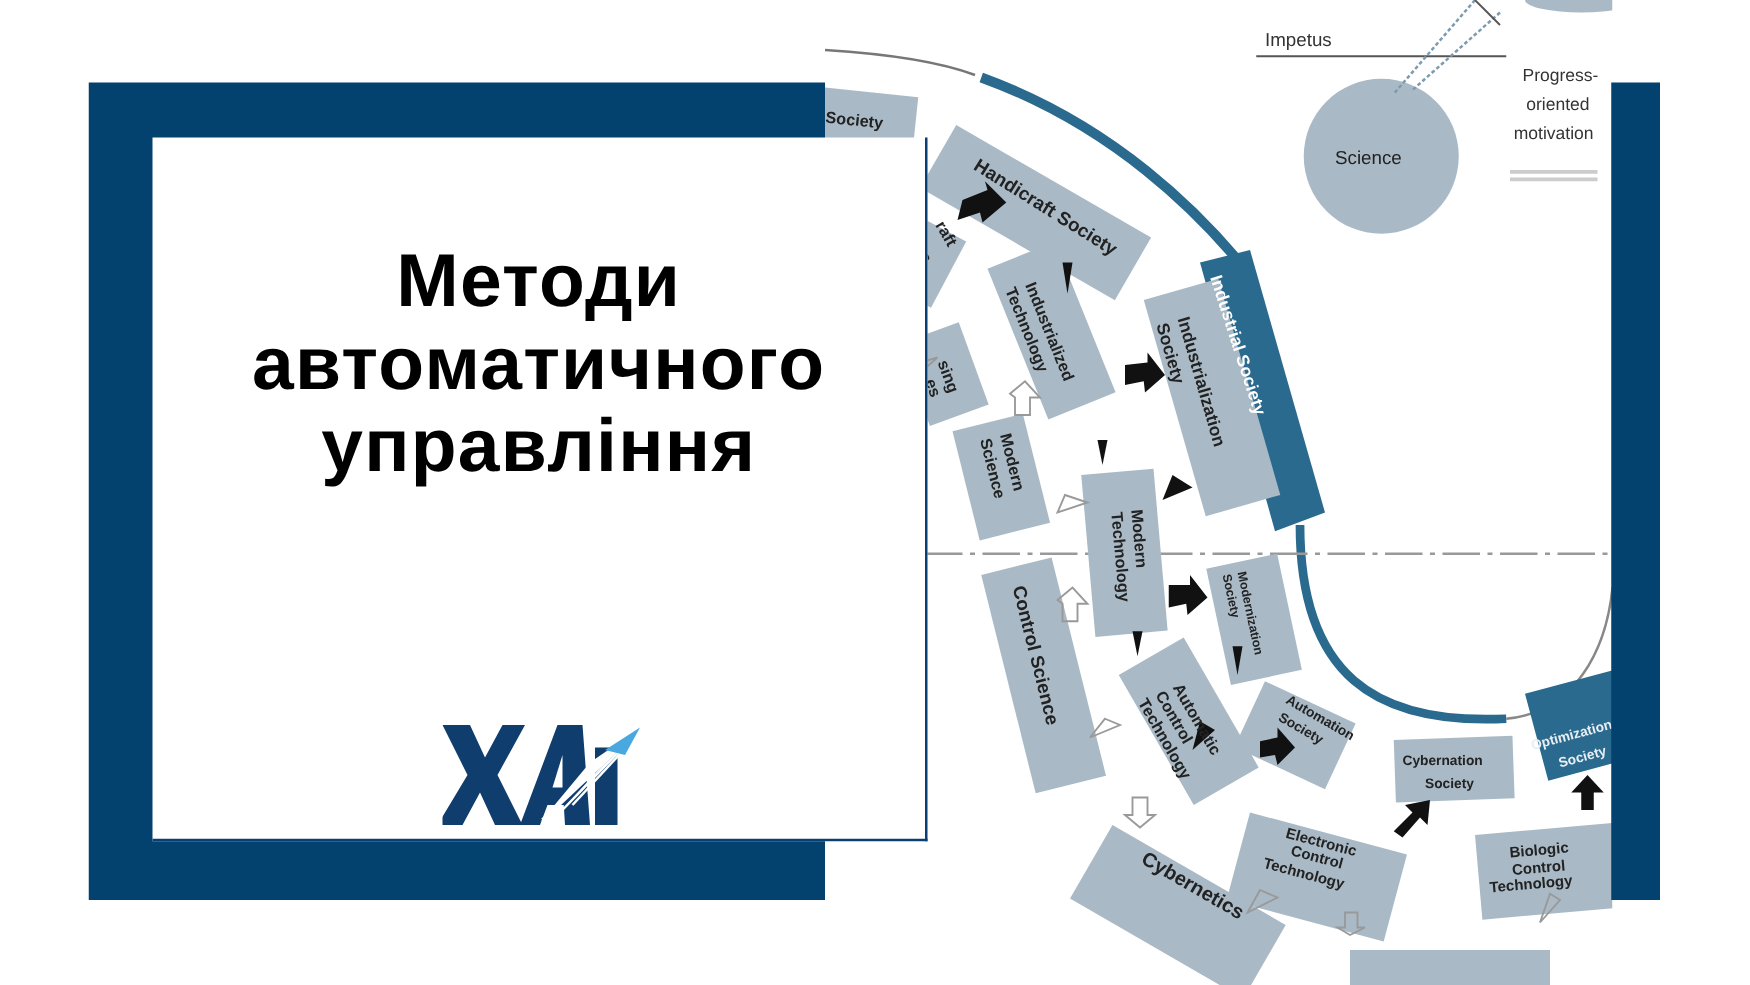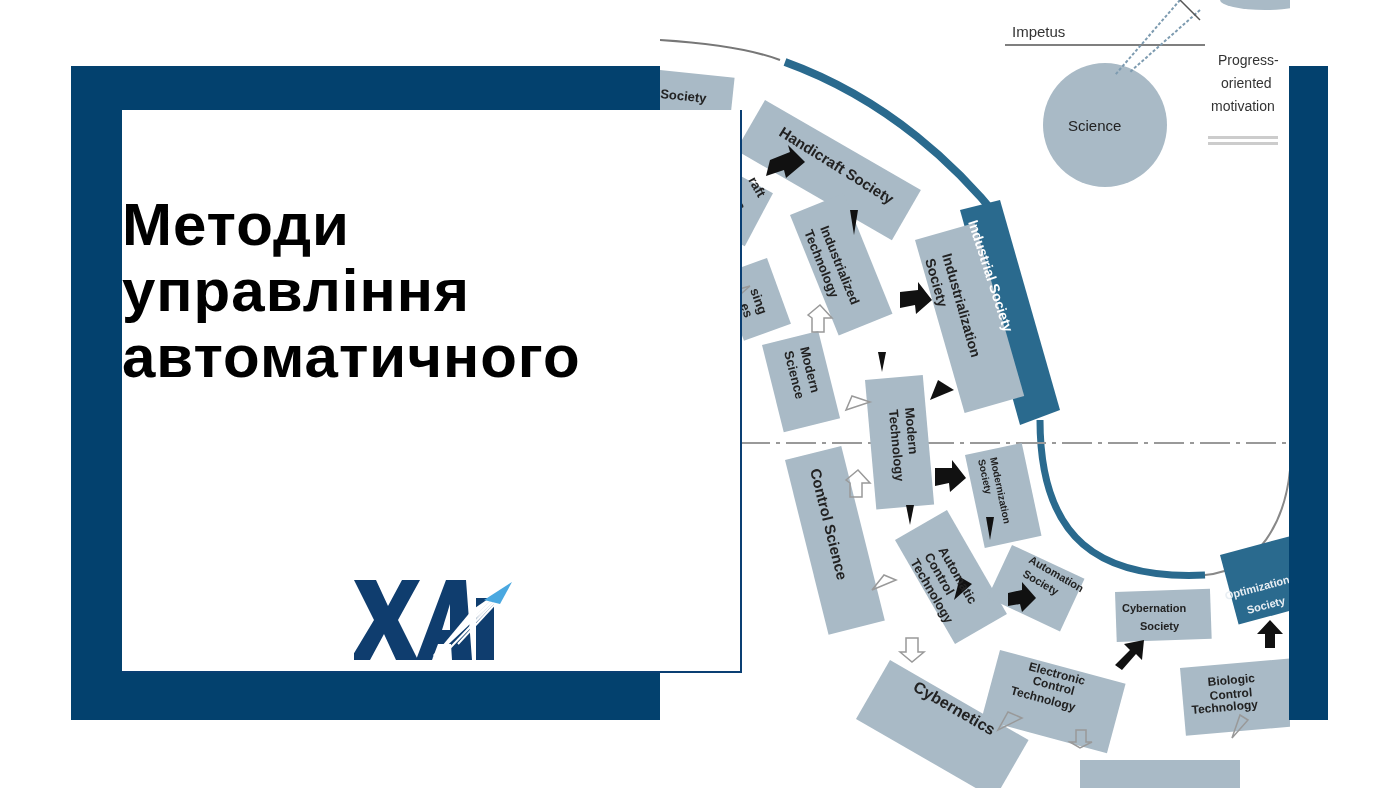--- a/index.html
+++ b/index.html
@@ -3,21 +3,21 @@
 <meta charset="utf-8">
 <style>
   html, body { margin:0; padding:0; }
   body { width:1400px; height:788px; position:relative; overflow:hidden; background:#ffffff; font-family:"Liberation Sans", sans-serif; }
   .diagram { position:absolute; left:660px; top:0; width:630px; height:788px; overflow:hidden; }
   .diagram svg { position:absolute; left:0; top:0; }
   .frame-left { position:absolute; left:71px; top:66px; width:589px; height:654px; background:#03416e; }
   .frame-right { position:absolute; left:1289px; top:66px; width:39px; height:654px; background:#03416e; }
   .card { position:absolute; left:122px; top:110px; width:618px; height:561px; background:#ffffff; border:2px solid #0a3f73; border-left:none; border-top:none; box-sizing:content-box; }
   .card-inner { position:absolute; left:0; top:0; width:100%; height:100%; }
-  .title { position:absolute; left:0; top:82px; width:100%; font-family:"Liberation Sans", sans-serif; font-weight:bold; font-size:60px; line-height:66px; color:#000; letter-spacing:1px; }
+  .title { position:absolute; left:0; top:82px; width:100%; text-align:center; font-family:"Liberation Sans", sans-serif; font-weight:bold; font-size:60px; line-height:66px; color:#000; letter-spacing:1px; }
   .title span { display:block; }
   .logo { position:absolute; left:232px; top:470px; width:160px; height:82px; }
   .lbl { font-family:"Liberation Sans", sans-serif; font-weight:bold; fill:#222; }
 </style>
 </head>
 <body>
 
 <div class="diagram">
   <svg width="630" height="788" viewBox="0 0 630 788" xmlns="http://www.w3.org/2000/svg">
 
@@ -134,22 +134,22 @@
 </div>
 
 <div class="frame-left"></div>
 
 <div class="frame-right"></div>
 
 <div class="card">
   <div class="card-inner">
     <div class="title">
       <span>Методи</span>
+      <span>автоматичного</span>
       <span>управління</span>
-      <span>автоматичного</span>
     </div>
     <div class="logo">
       <svg width="160" height="82" viewBox="0 0 160 82" xmlns="http://www.w3.org/2000/svg">
 
         <polygon points="0,0 22,0 34,26 48,0 66,0 44,40 64,80 42,80 30,54 16,80 -4,80 20,40" fill="#0f3d6e"></polygon>
 
         <polygon points="62,80 92,0 112,0 118,80 98,80 97,64 84,64 78,80" fill="#0f3d6e"></polygon>
         <polygon points="88,50 96,50 96,24" fill="#ffffff"></polygon>
 
         <rect x="122" y="18" width="18" height="62" fill="#0f3d6e"></rect>

